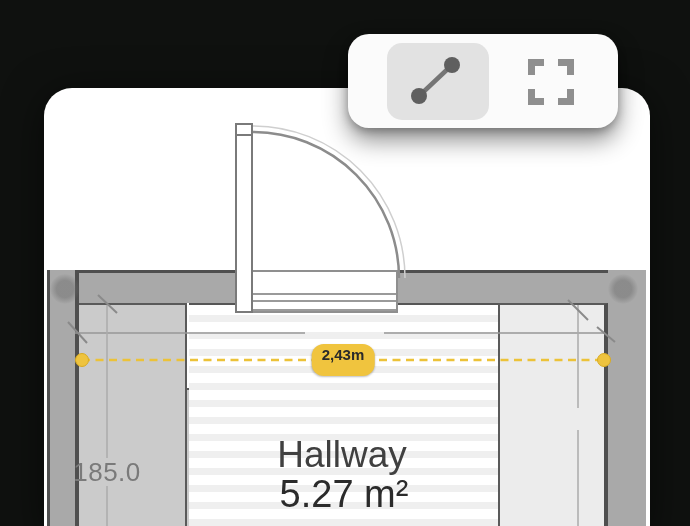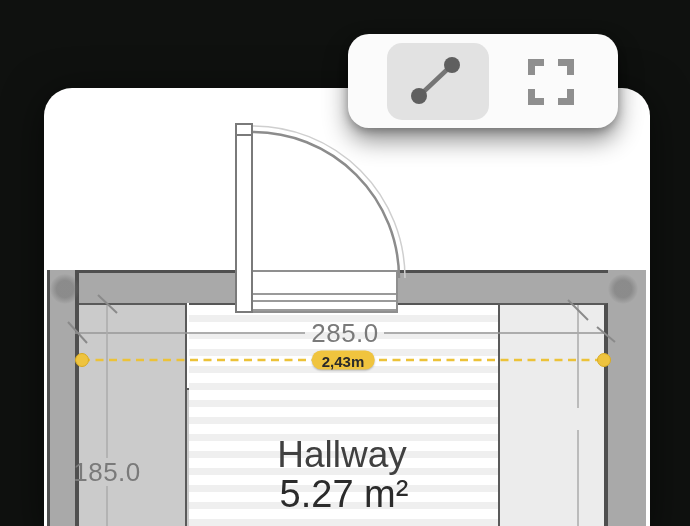--- a/index.html
+++ b/index.html
@@ -41,21 +41,21 @@
   .plan-lines{position:absolute;left:0;top:0;width:606px;height:446px;z-index:4;pointer-events:none;}
   .dim-label{position:absolute;transform:translate(-50%,-50%);
     color:#7a7a7a;font-size:26px;letter-spacing:.5px;z-index:5;white-space:nowrap;}
   .room-name{position:absolute;left:298px;top:367px;transform:translate(-50%,-50%);
     color:#404040;font-size:37px;z-index:5;white-space:nowrap;}
   .room-area{position:absolute;left:300px;top:406px;transform:translate(-50%,-50%);
     color:#2b2b2b;font-size:38px;z-index:5;white-space:nowrap;}
   .measure-layer{position:absolute;left:0;top:0;width:606px;height:446px;z-index:6;}
   .measure-pill{position:absolute;left:299px;top:272px;transform:translate(-50%,-50%);
     background:#f0c43e;color:#2a2a2a;font-size:15px;font-weight:bold;
-    padding:2px 10px 0;border-radius:12px;z-index:7;
+    padding:2px 10px 13px;border-radius:12px;z-index:7;
     box-shadow:0 1px 2px rgba(0,0,0,.25);white-space:nowrap;}
   
   .toolbar{
     position:absolute;left:348px;top:34px;width:270px;height:94px;
     background:#fbfbfb;border-radius:21px;z-index:10;
     box-shadow:0 12px 24px rgba(0,0,0,.45),0 3px 8px rgba(0,0,0,.25);
     display:flex;align-items:center;
   }
   .tool-btn{
     position:absolute;top:9px;width:102px;height:77px;border:none;cursor:pointer;
@@ -103,21 +103,20 @@
 
       <line x1="63" y1="217" x2="63" y2="370" stroke="#ababab" stroke-width="1.5"></line>
       <line x1="63" y1="398" x2="63" y2="446" stroke="#ababab" stroke-width="1.5"></line>
       <line x1="54" y1="207" x2="73" y2="225" stroke="#8a8a8a" stroke-width="2"></line>
 
       <line x1="534" y1="217" x2="534" y2="320" stroke="#ababab" stroke-width="1.5"></line>
       <line x1="534" y1="342" x2="534" y2="446" stroke="#ababab" stroke-width="1.5"></line>
       <line x1="524" y1="212" x2="544" y2="232" stroke="#8a8a8a" stroke-width="2"></line>
     </svg>
 
-    <div class="dim-label" style="left:301px;top:245px">285.0</div>
     <div class="dim-label" style="left:63px;top:384px">185.0</div>
 
     <div class="room-name">Hallway</div>
     <div class="room-area">5.27 m²</div>
 
     <svg class="measure-layer" viewBox="0 0 606 446">
       <line x1="38" y1="272" x2="560" y2="272" stroke="#ecc238" stroke-width="2.5" stroke-dasharray="8 5.5"></line>
       <circle cx="38" cy="272" r="6.5" fill="#eec33e" stroke="#d9ab21" stroke-width="1"></circle>
       <circle cx="560" cy="272" r="6.5" fill="#eec33e" stroke="#d9ab21" stroke-width="1"></circle>
     </svg>

